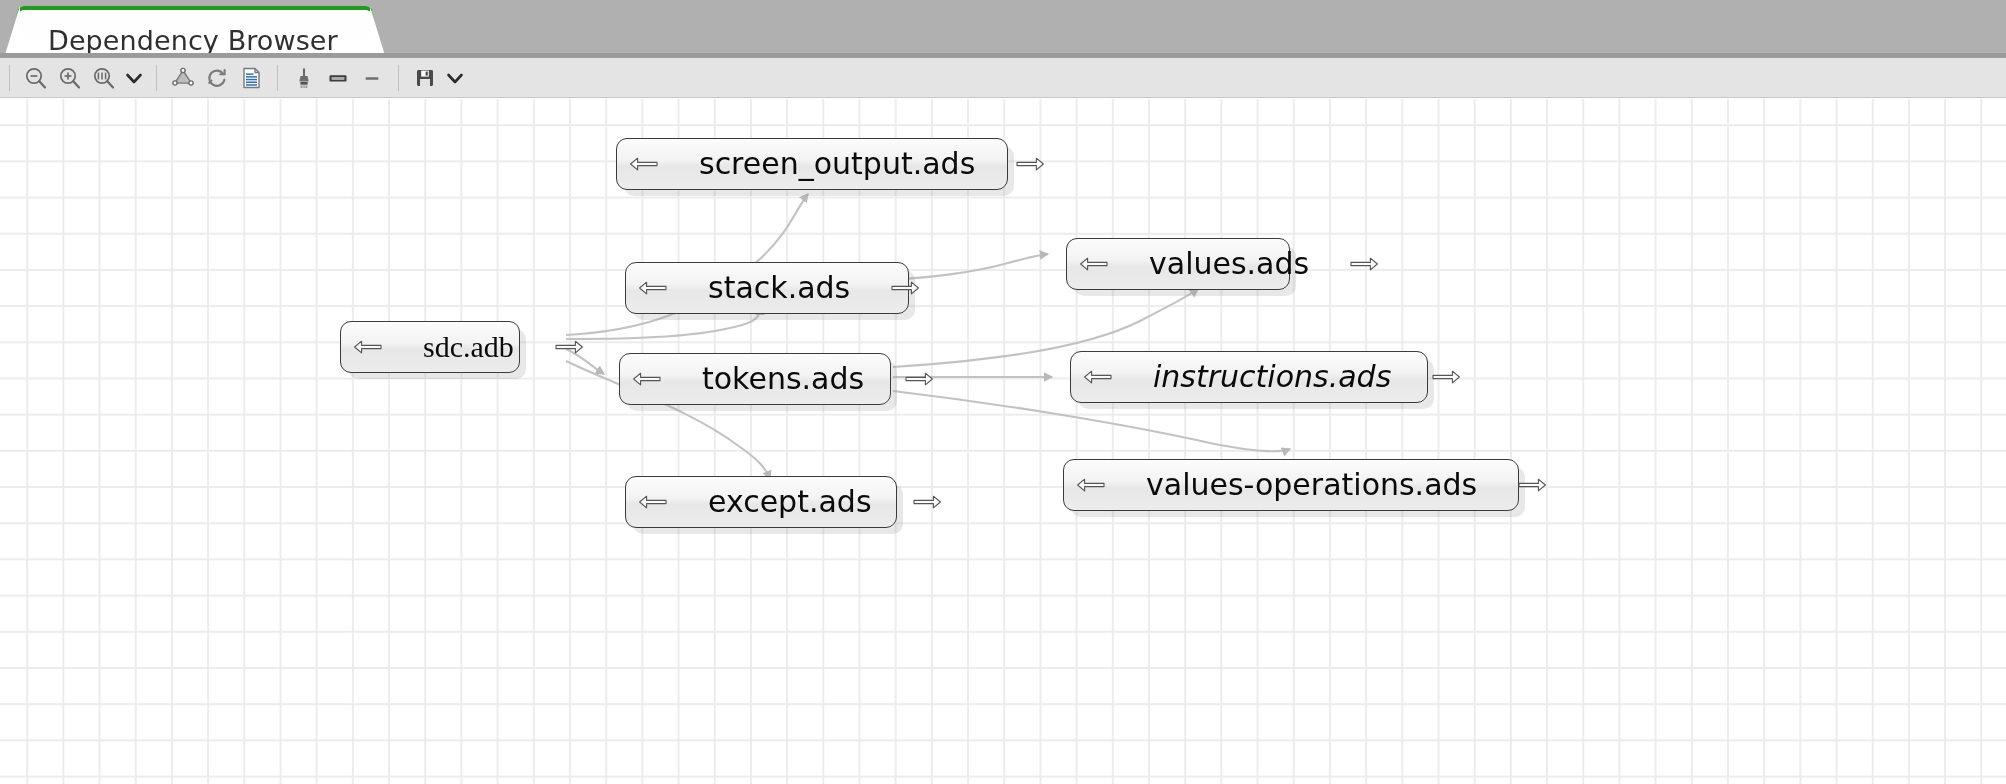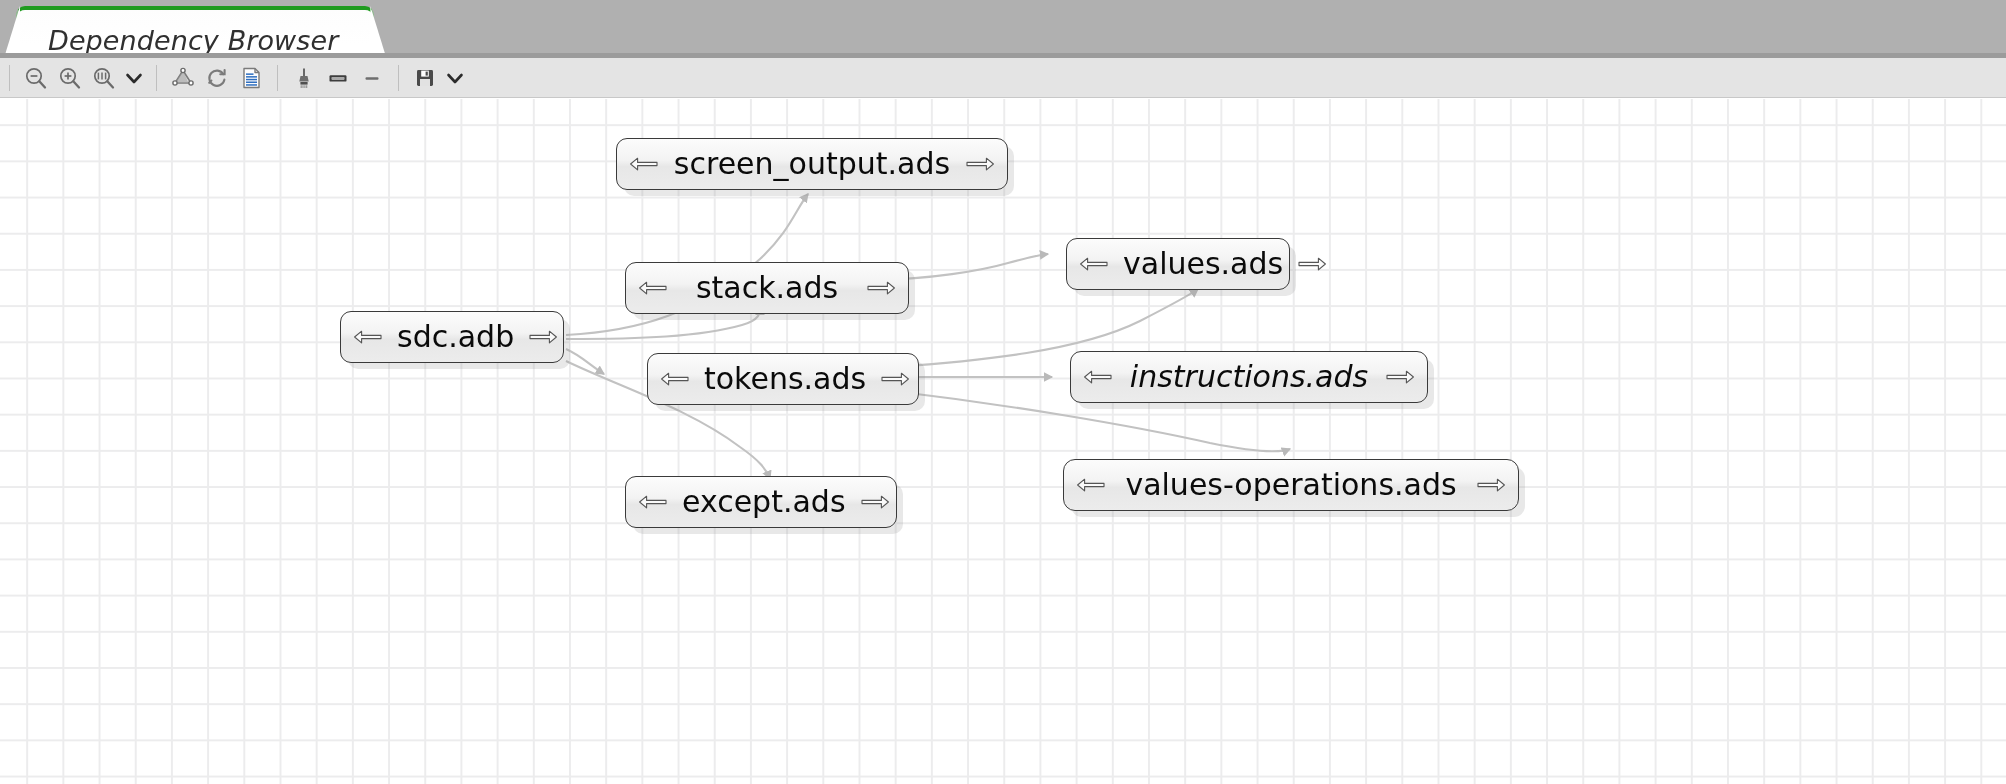--- a/index.html
+++ b/index.html
@@ -47,21 +47,20 @@
     padding: 12px 34px 0 30px;
     background: linear-gradient(to bottom, #fdfdfd 0%, #ffffff 70%, #ffffff 100%);
     border-top: 4px solid #1f9b1f;
     border-left: 2px solid #8fb88f;
     border-right: 2px solid #8fb88f;
     border-radius: 9px 9px 0 0;
     display: flex;
     align-items: center;
     box-sizing: border-box;
     transform: perspective(120px);
-    font-style: italic;
   }
   .tab::before {
     content: "";
     position: absolute;
     left: -14px; bottom: 0;
     width: 16px; height: 52px;
     background: #ffffff;
     clip-path: polygon(100% 0, 100% 100%, 0 100%);
     border-left: 0;
   }
@@ -143,20 +142,21 @@
     border: 1.6px solid #3a3a3a;
     border-radius: 11px;
     background: linear-gradient(to bottom, #fcfcfc 0%, #f3f3f3 42%, #e7e7e7 55%, #ececec 100%);
     box-shadow: 7px 7px 0 -1px rgba(150,150,150,0.22);
     display: flex;
     align-items: center;
     justify-content: space-between;
     padding: 0 12px;
     cursor: pointer;
     user-select: none;
+    gap: 26px;
   }
   .node-label {
     font-size: 30px;
     color: #0a0a0a;
     white-space: nowrap;
     line-height: 1;
     padding: 0 14px;
     flex: 1;
     text-align: center;
   }
@@ -342,51 +342,51 @@
     <div class="node" style="left:625px; top:163px; width:284px;">
       <svg class="arrow-btn" viewBox="0 0 30 20">
         <path d="M28 8.4 L8.6 8.4 L8.6 4.2 L1.6 10 L8.6 15.8 L8.6 11.6 L28 11.6 Z" fill="#fafafa" stroke="#555" stroke-width="1.1" stroke-linejoin="round"></path>
       </svg>
       <span class="node-label">stack.ads</span>
       <svg class="arrow-btn" viewBox="0 0 30 20">
         <path d="M2 8.4 L21.4 8.4 L21.4 4.2 L28.4 10 L21.4 15.8 L21.4 11.6 L2 11.6 Z" fill="#fafafa" stroke="#555" stroke-width="1.1" stroke-linejoin="round"></path>
       </svg>
     </div>
 
-    <div class="node" style="left:340px; top:212px; width:224px;">
+    <div class="node" style="left:340px; top:222px; width:180px;font-family:Liberation Serif, serif;">
       <svg class="arrow-btn" viewBox="0 0 30 20">
         <path d="M28 8.4 L8.6 8.4 L8.6 4.2 L1.6 10 L8.6 15.8 L8.6 11.6 L28 11.6 Z" fill="#fafafa" stroke="#555" stroke-width="1.1" stroke-linejoin="round"></path>
       </svg>
       <span class="node-label">sdc.adb</span>
       <svg class="arrow-btn" viewBox="0 0 30 20">
         <path d="M2 8.4 L21.4 8.4 L21.4 4.2 L28.4 10 L21.4 15.8 L21.4 11.6 L2 11.6 Z" fill="#fafafa" stroke="#555" stroke-width="1.1" stroke-linejoin="round"></path>
       </svg>
     </div>
 
-    <div class="node" style="left:619px; top:254px; width:272px;margin-left:28px;">
+    <div class="node" style="left:619px; top:254px; width:272px;">
       <svg class="arrow-btn" viewBox="0 0 30 20">
         <path d="M28 8.4 L8.6 8.4 L8.6 4.2 L1.6 10 L8.6 15.8 L8.6 11.6 L28 11.6 Z" fill="#fafafa" stroke="#555" stroke-width="1.1" stroke-linejoin="round"></path>
       </svg>
       <span class="node-label">tokens.ads</span>
       <svg class="arrow-btn" viewBox="0 0 30 20">
         <path d="M2 8.4 L21.4 8.4 L21.4 4.2 L28.4 10 L21.4 15.8 L21.4 11.6 L2 11.6 Z" fill="#fafafa" stroke="#555" stroke-width="1.1" stroke-linejoin="round"></path>
       </svg>
     </div>
 
     <div class="node" style="left:1070px; top:252px; width:358px;font-style:italic;">
       <svg class="arrow-btn" viewBox="0 0 30 20">
         <path d="M28 8.4 L8.6 8.4 L8.6 4.2 L1.6 10 L8.6 15.8 L8.6 11.6 L28 11.6 Z" fill="#fafafa" stroke="#555" stroke-width="1.1" stroke-linejoin="round"></path>
       </svg>
       <span class="node-label">instructions.ads</span>
       <svg class="arrow-btn" viewBox="0 0 30 20">
         <path d="M2 8.4 L21.4 8.4 L21.4 4.2 L28.4 10 L21.4 15.8 L21.4 11.6 L2 11.6 Z" fill="#fafafa" stroke="#555" stroke-width="1.1" stroke-linejoin="round"></path>
       </svg>
     </div>
 
-    <div class="node" style="left:1063px; top:360px; width:456px;border-radius:12px;">
+    <div class="node" style="left:1063px; top:360px; width:456px;">
       <svg class="arrow-btn" viewBox="0 0 30 20">
         <path d="M28 8.4 L8.6 8.4 L8.6 4.2 L1.6 10 L8.6 15.8 L8.6 11.6 L28 11.6 Z" fill="#fafafa" stroke="#555" stroke-width="1.1" stroke-linejoin="round"></path>
       </svg>
       <span class="node-label">values-operations.ads</span>
       <svg class="arrow-btn" viewBox="0 0 30 20">
         <path d="M2 8.4 L21.4 8.4 L21.4 4.2 L28.4 10 L21.4 15.8 L21.4 11.6 L2 11.6 Z" fill="#fafafa" stroke="#555" stroke-width="1.1" stroke-linejoin="round"></path>
       </svg>
     </div>
 
     <div class="node" style="left:625px; top:377px; width:272px;justify-content:space-between;">

